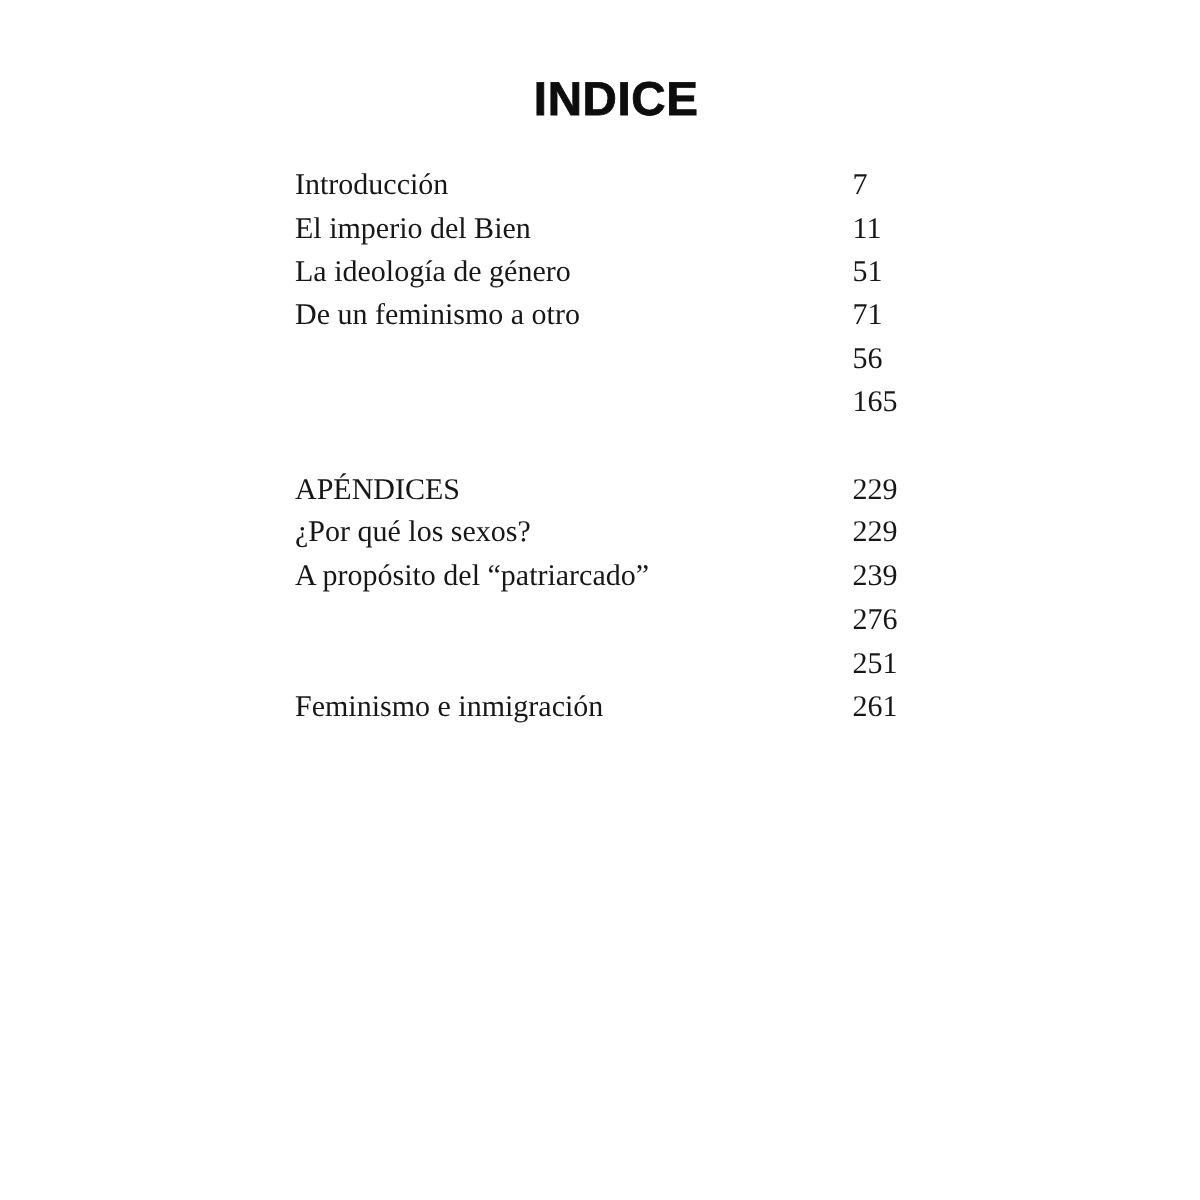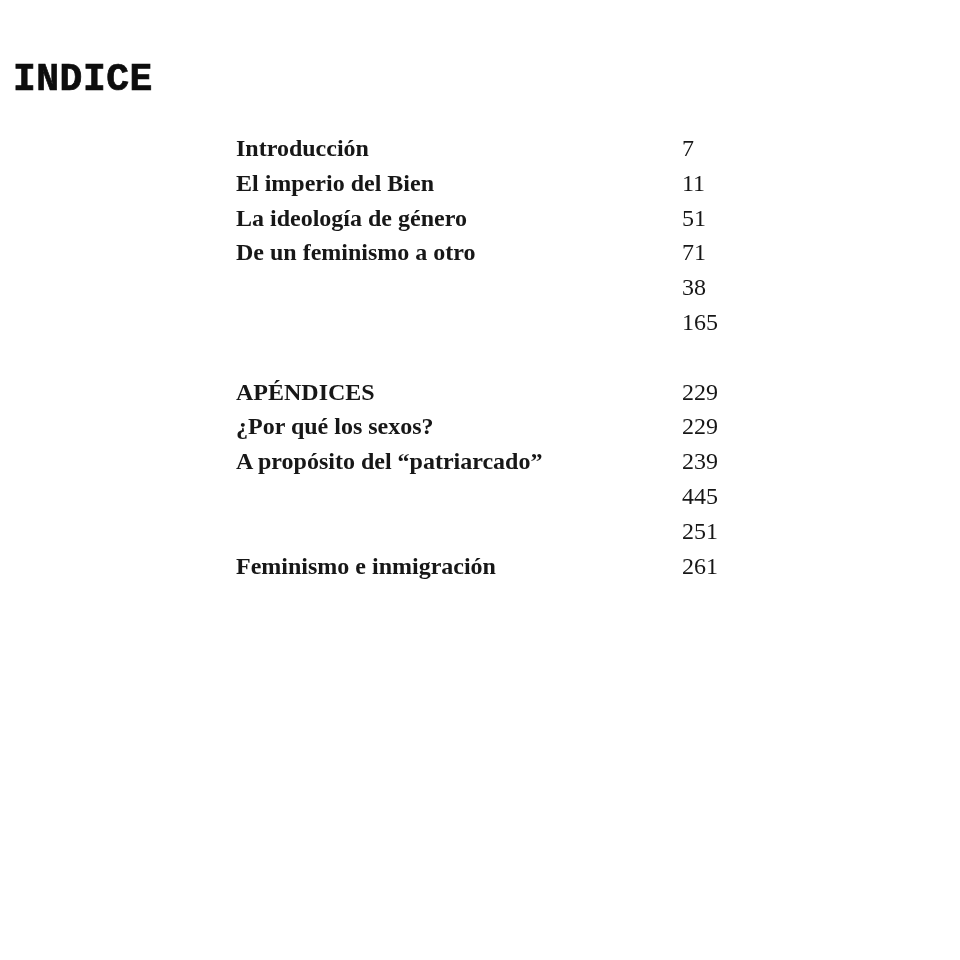--- a/index.html
+++ b/index.html
@@ -15,21 +15,22 @@
     overflow: hidden;
     font-family: "Liberation Serif", serif;
     color: #171717;
   }
   .title {
     position: absolute;
     top: 61px;
     left: 0;
     width: 100%;
     margin: 0;
-    font-family: Liberation Mono, monospace;
+    text-align: center;
+    font-family: Liberation Sans, sans-serif;
     font-weight: 700;
     font-size: 38px;
     line-height: 38px;
     letter-spacing: 0.5px;
     color: #0d0d0d;
     -webkit-text-stroke: 0.7px #0d0d0d;
   }
   .title .title-text {
     position: relative;
     left: 13px;
@@ -45,42 +46,41 @@
   .toc-row {
     position: relative;
     height: 34.8px;
     white-space: nowrap;
   }
   .toc-row.spacer {
     height: 34.8px;
   }
   .toc-row .entry-label {
     display: inline-block;
-    font-weight: bold;
   }
   .toc-row .entry-page {
     position: absolute;
     left: 446px;
     top: 0;
   }
 </style>
 </head>
 <body>
 
 <div class="page">
   <h1 class="title"><span class="title-text">INDICE</span></h1>
 
   <div class="toc" id="toc">
       <div class="toc-row"><span class="entry-label">Introducción</span><span class="entry-page">7</span></div>
       <div class="toc-row"><span class="entry-label">El imperio del Bien</span><span class="entry-page">11</span></div>
       <div class="toc-row"><span class="entry-label">La ideología de género</span><span class="entry-page">51</span></div>
       <div class="toc-row"><span class="entry-label">De un feminismo a otro</span><span class="entry-page">71</span></div>
-      <div class="toc-row"><span class="entry-page">38</span></div>
+      <div class="toc-row"><span class="entry-page">56</span></div>
       <div class="toc-row"><span class="entry-page">165</span></div>
       <div class="toc-row spacer"></div>
       <div class="toc-row"><span class="entry-label">APÉNDICES</span><span class="entry-page">229</span></div>
       <div class="toc-row"><span class="entry-label">¿Por qué los sexos?</span><span class="entry-page">229</span></div>
       <div class="toc-row"><span class="entry-label">A propósito del “patriarcado”</span><span class="entry-page">239</span></div>
-      <div class="toc-row"><span class="entry-page">445</span></div>
+      <div class="toc-row"><span class="entry-page">276</span></div>
       <div class="toc-row"><span class="entry-page">251</span></div>
       <div class="toc-row"><span class="entry-label">Feminismo e inmigración</span><span class="entry-page">261</span></div>
     </div>
 </div>
 
 </body></html>

